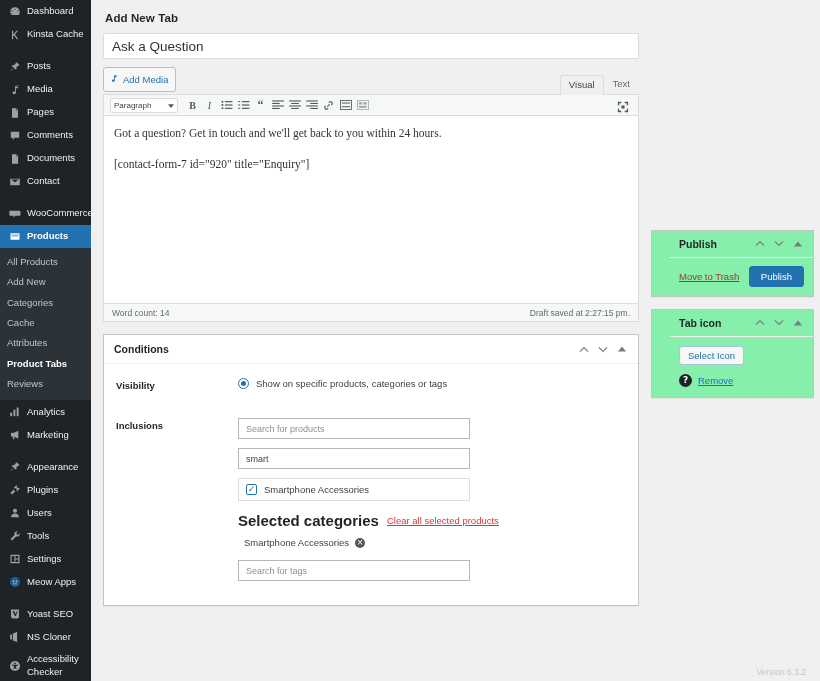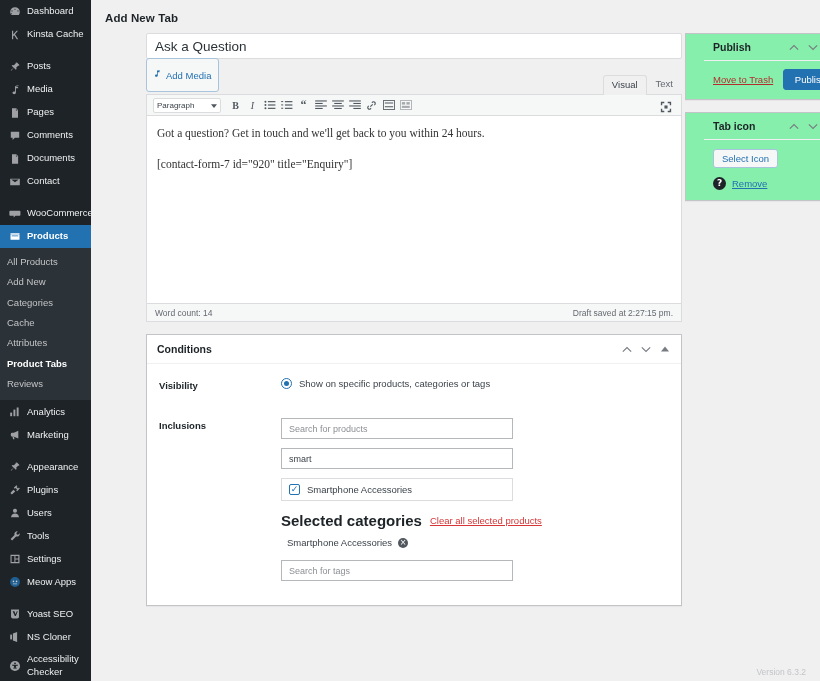--- a/index.html
+++ b/index.html
@@ -56,41 +56,41 @@
   .content {
     flex: 1; height: 681px; position: relative;
     background: #f0f0f1;
     padding: 10px 12px 0 12px;
     overflow: hidden;
   }
   .page-title {
     font-size: 11.5px; font-weight: 700; color: #1d2327;
     margin: 2px 0 9px 2px; letter-spacing: .1px;
   }
-  .cols { display: flex; gap: 3px; align-items: flex-start; margin-left: 43px; }
+  .cols { display: flex; gap: 12px; align-items: center; }
   .col-main { width: 536px; min-width: 536px; }
   .col-side { width: 163px; min-width: 163px; }
 
   
   .title-input {
     width: 100%; height: 26px;
     border: 1px solid #dcdcde; background: #fff; border-radius: 2px;
     padding: 0 8px; font-size: 13.5px; color: #2c3338;
     font-family: "Liberation Sans", sans-serif; outline: none;
   }
 
   
   .editor-wrap { margin-top: 11px; position: relative; }
   .media-row {
     display: flex; align-items: flex-end; justify-content: space-between;
     height: 24px; position: relative;
   }
   .btn-addmedia {
     display: inline-flex; align-items: center; gap: 4px;
-    height: 34px; padding: 0 7px 0 5px;
+    height: 25px; padding: 0 7px 0 5px;
     border: 1px solid #a7c4dc; background: #f6f7f7; color: #2271b1;
     border-radius: 3px; font-size: 9.5px; cursor: pointer;
     margin-bottom: 2px;
   }
   .tabs-vt { display: flex; align-items: flex-end; gap: 0; }
   .vt-tab {
     font-size: 9.5px; color: #646970; padding: 3px 8px 4px 8px;
     border: 1px solid transparent; border-bottom: none; cursor: pointer;
     background: transparent; line-height: 1.3;
   }

